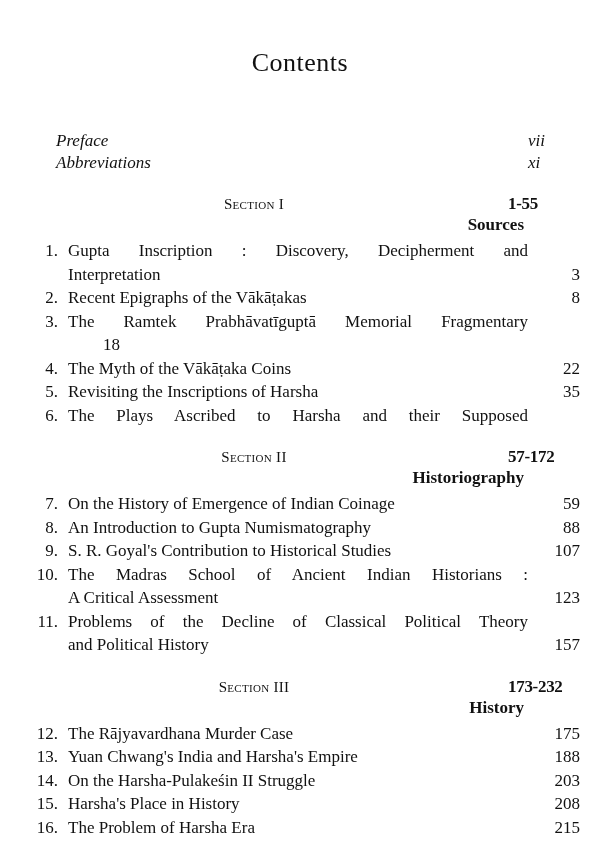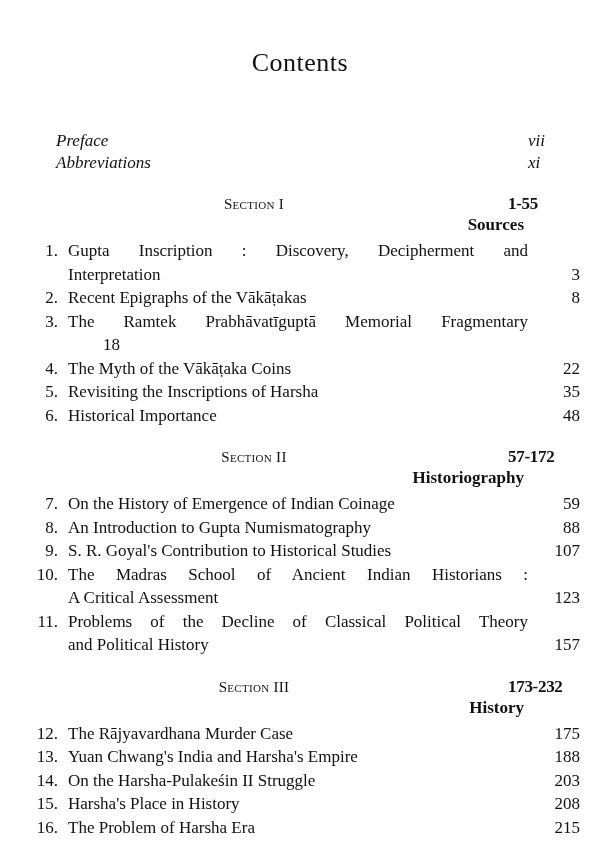--- a/index.html
+++ b/index.html
@@ -207,22 +207,22 @@
             <div class="entry-line">
               <span class="entry-text">Revisiting the Inscriptions of Harsha</span>
               <span class="entry-page">35</span>
             </div>
           </div>
         </div>
         <div class="entry">
           <div class="entry-num">6.</div>
           <div class="entry-body">
             <div class="entry-line">
-              <span class="entry-text">Historical Importance</span>
-              <span class="entry-page">48</span>
+              <span class="entry-text justify">The Plays Ascribed to Harsha and their Supposed</span>
+              <span class="entry-page"></span>
             </div>
           </div>
         </div>
       </div>
       <div class="section-head">
         <div class="sh-left"><span class="sh-label">Section II</span></div>
         <div class="sh-range">57-172</div>
       </div>
       <div class="section-sub">Historiography</div>
       <div class="entries">

